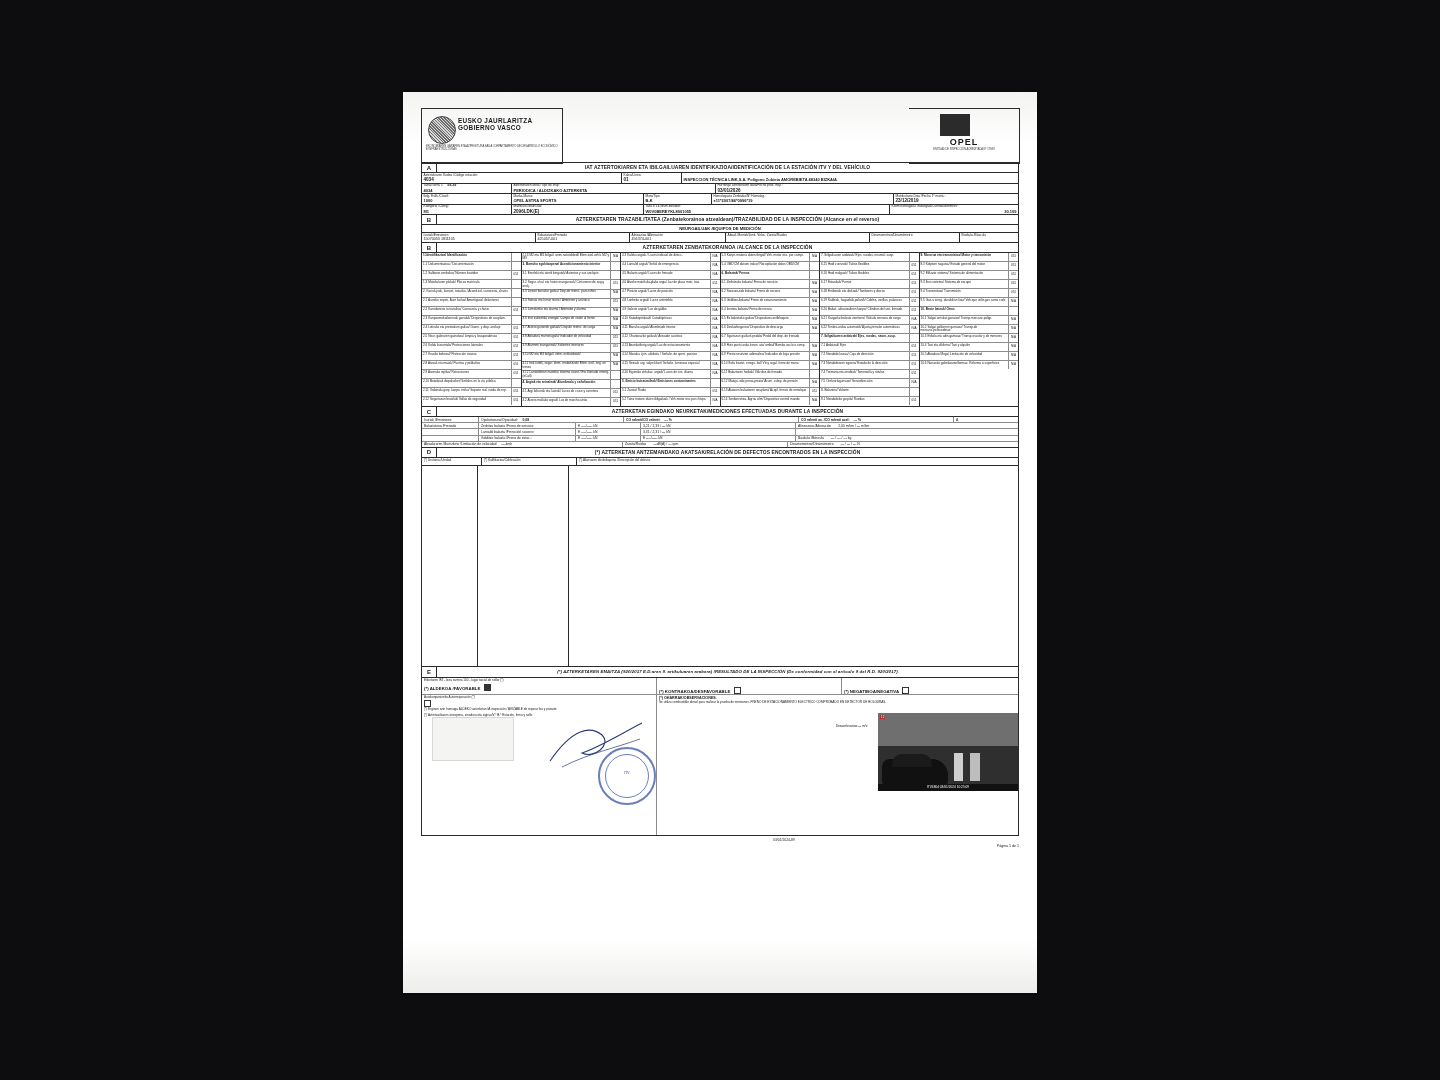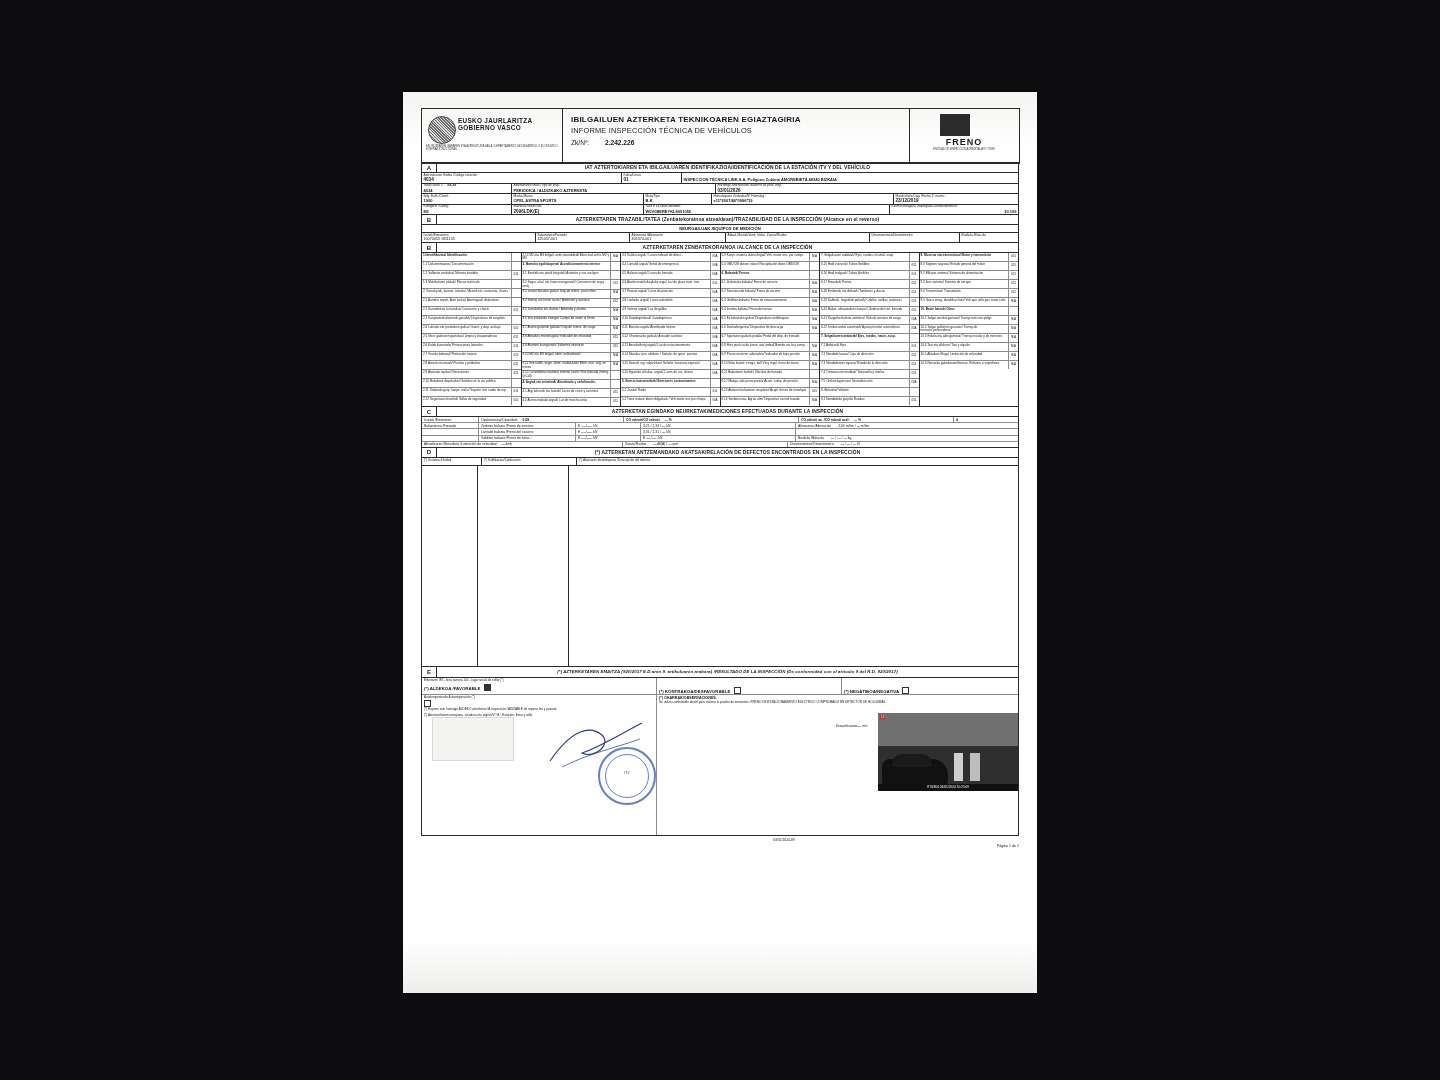--- a/index.html
+++ b/index.html
@@ -119,31 +119,23 @@
 
     <div class="hdr">
       <div class="logobox">
         <div class="crest"></div>
         <div class="govtxt">
           <div class="l1">EUSKO JAURLARITZA</div>
           <div class="l2">GOBIERNO VASCO</div>
         </div>
         <div class="govsub">EKONOMIAREN GARAPEN ETA AZPIEGITURA SAILA / DEPARTAMENTO DE DESARROLLO ECONÓMICO E INFRAESTRUCTURAS</div>
       </div>
-      <div class="titlebox">
-        <div class="ttl1">IBILGAILUEN AZTERKETA TEKNIKOAREN EGIAZTAGIRIA</div>
-        <div class="ttl2">INFORME INSPECCIÓN TÉCNICA DE VEHÍCULOS</div>
-        <div class="ttl3">
-          <span>Zk/Nº:</span>
-          <b style="margin-left:14px">2.242.226</b>
-        </div>
-      </div>
       <div class="enacbox">
         <div class="enaccircle"></div>
-        <div class="enacword">FRENO</div>
+        <div class="enacword">OPEL</div>
         <div class="enacsub">ENTIDAD DE INSPECCIÓN ACREDITADA Nº 179/EI</div>
       </div>
     </div>
 
     <div class="band" style="border-top:1px solid #2a2a2a">
       <div class="letter">A</div>
       <div class="txt">IAT AZTERTOKIAREN ETA IBILGAILUAREN IDENTIFIKAZIOA/IDENTIFICACIÓN DE LA ESTACIÓN ITV Y DEL VEHÍCULO</div>
     </div>
 
     <div class="row">

